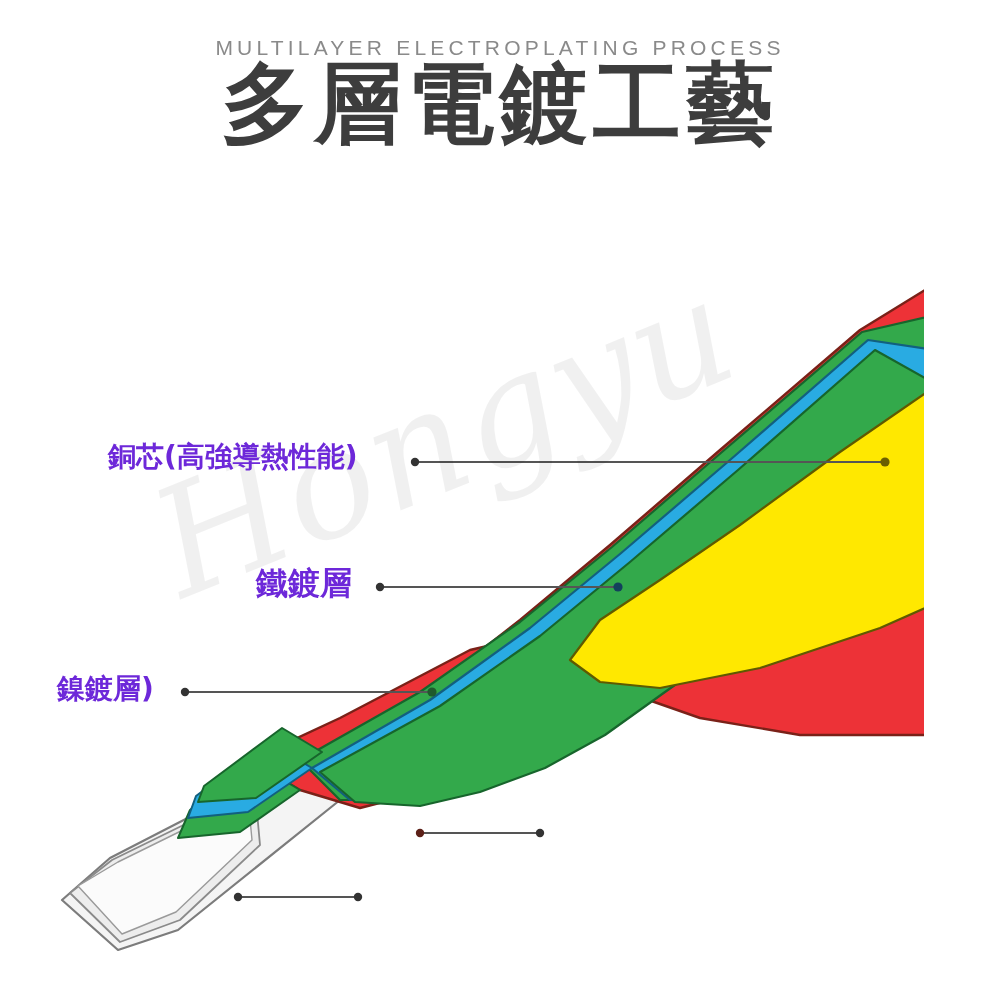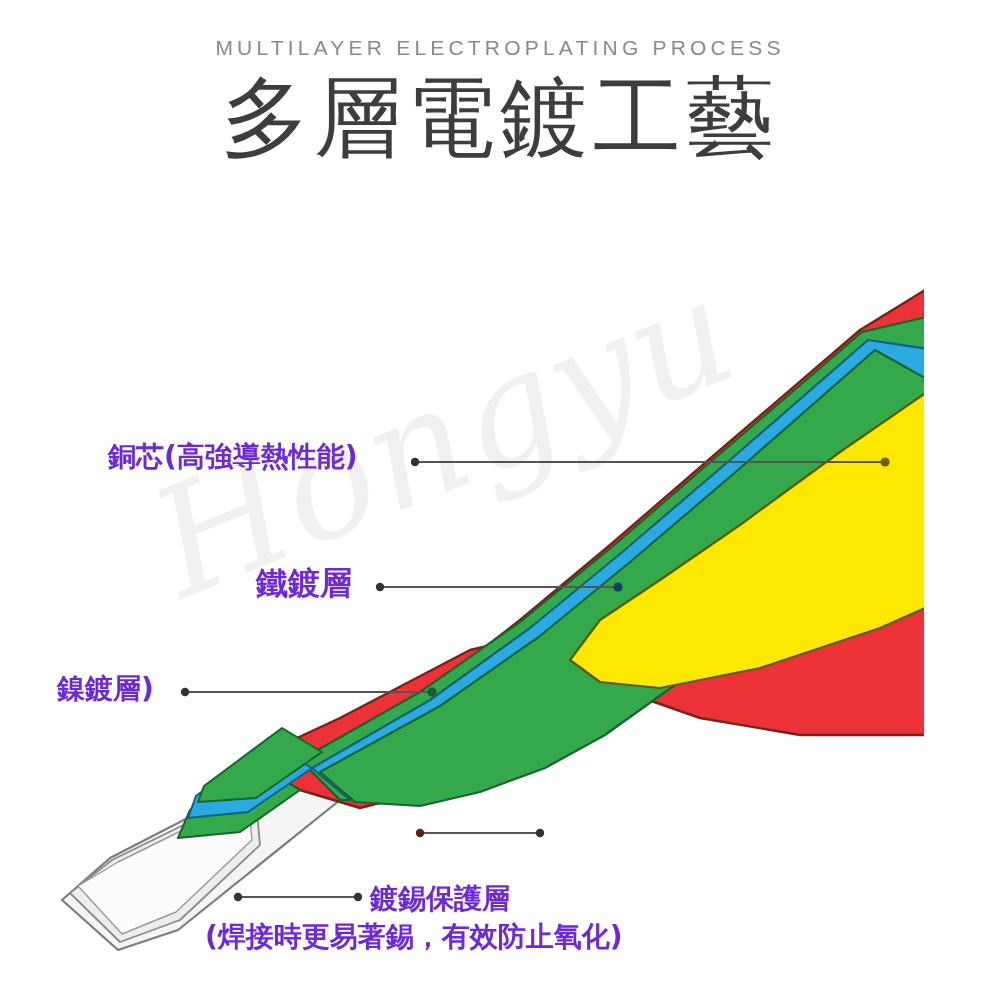--- a/index.html
+++ b/index.html
@@ -34,24 +34,23 @@
   .subtitle {
     margin-top: 36px;
     font-size: 21px;
     letter-spacing: 4.2px;
     color: #8a8a8a;
     font-weight: 400;
     font-family: "Liberation Sans", sans-serif;
     white-space: nowrap;
   }
   .title {
-    margin-top: 14px;
     font-size: 88px;
     line-height: 1.0;
-    font-weight: 400;
+    font-weight: 700;
     letter-spacing: 5px;
     color: #3d3d3d;
     font-family: "DejaVu Sans", "Liberation Sans", sans-serif;
     white-space: nowrap;
   }
 
   
   #illus {
     position: absolute;
     top: 0;
@@ -259,18 +258,14 @@
     </g>
   </svg>
 
   <div class="label label-copper">銅芯(高強導熱性能)</div>
 
   <div class="label label-iron">鐵鍍層</div>
 
   <div class="label label-nickel">鎳鍍層)</div>
 
 
-  <div class="label label-tin">
-    <span>鍍錫保護層</span>
-    <span class="l2">(焊接時更易著錫，有效防止氧化)</span>
-  </div>
 
 </div>
 
 </body></html>

